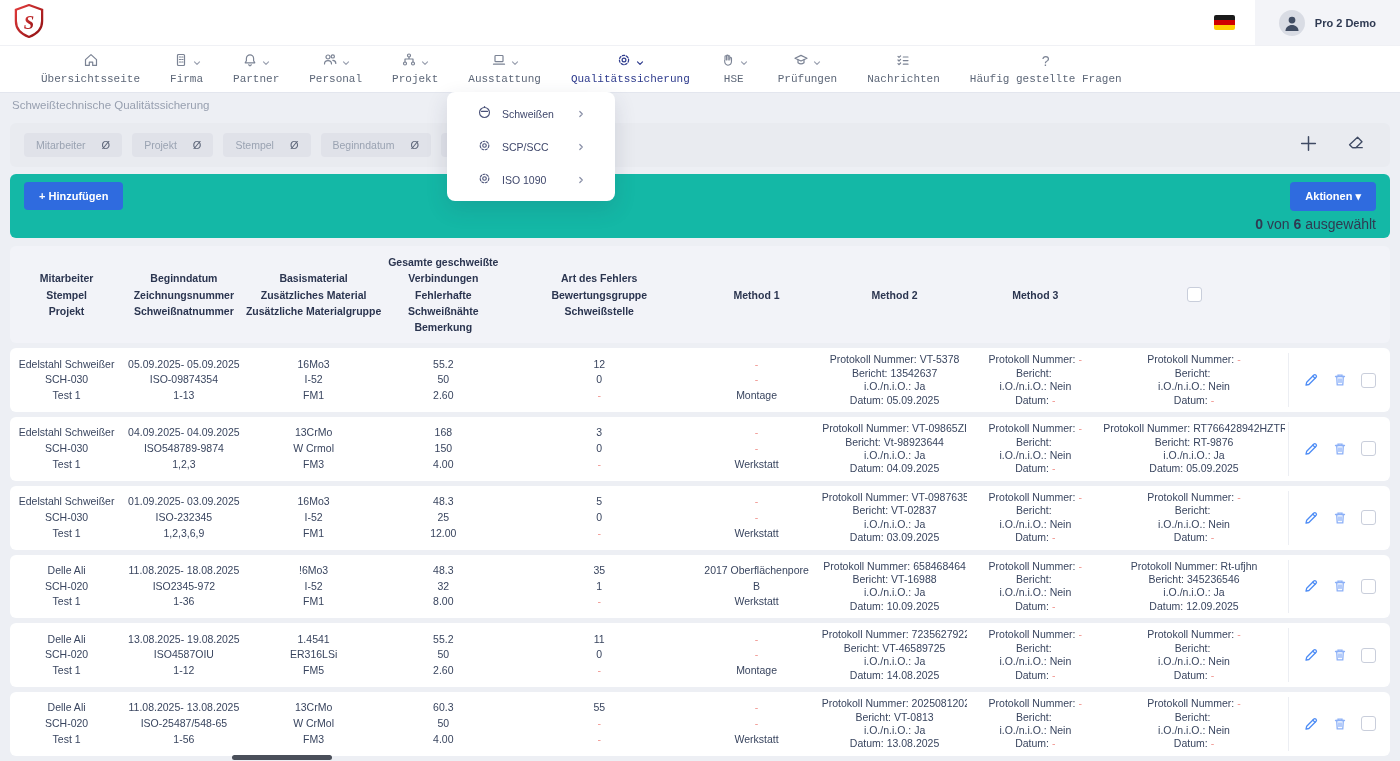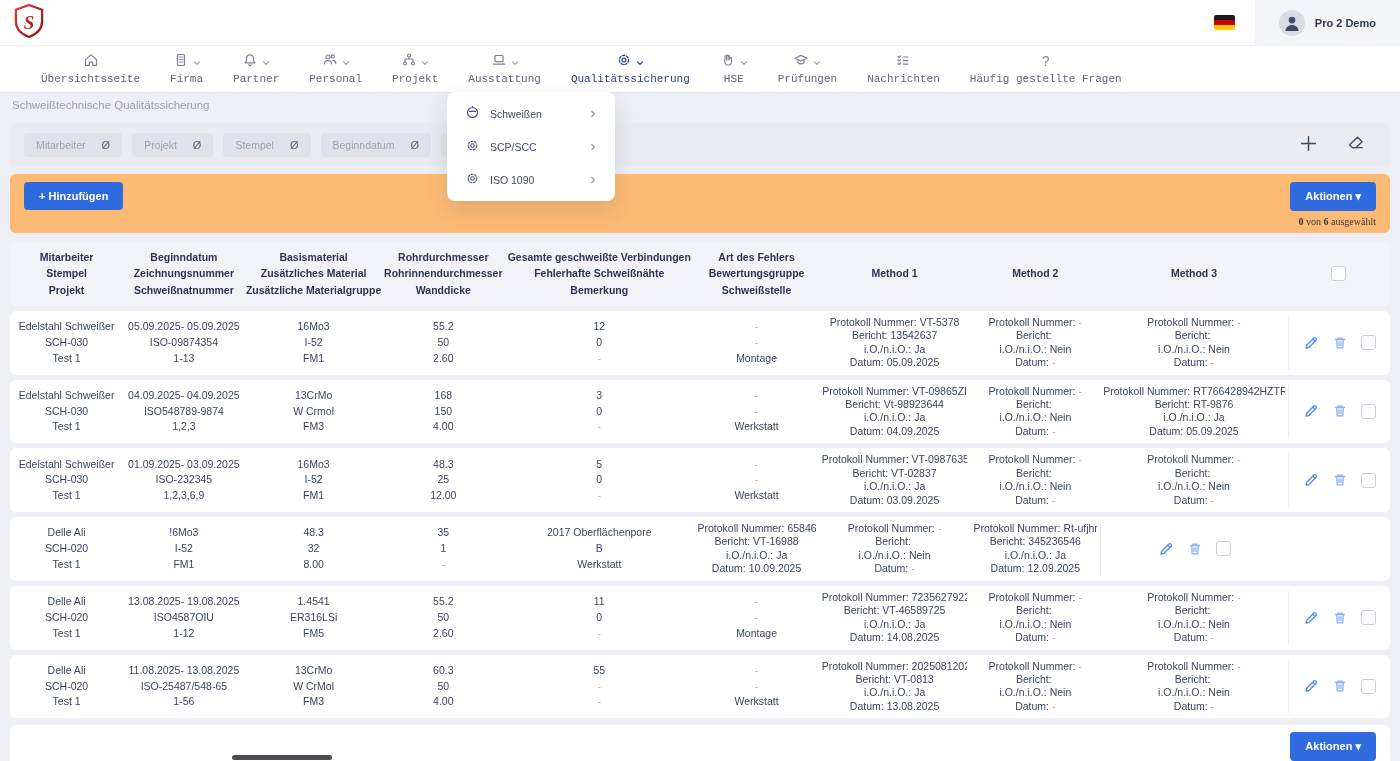--- a/index.html
+++ b/index.html
@@ -20,40 +20,40 @@
   .navbar { height:47px; background:#fff; display:flex; align-items:center; padding-left:26px; border-bottom:1px solid #e3e6ee; }
   .nav-item { display:flex; flex-direction:column; align-items:center; gap:3px; padding:0 15px; color:#5d6778; cursor:pointer; }
   .nav-item svg { stroke:#7b8394; }
   .nav-item.active { color:#2e3b8d; }
   .nav-item.active svg { stroke:#2e3b8d; }
   .nav-iconrow { display:flex; align-items:center; gap:4px; height:17px; }
   .nav-label { font-size:11px; white-space:nowrap;font-family:Liberation Mono, monospace; }
   .chev svg { stroke:#9aa0b0; }
 
   
-  .dropdown { position:absolute; left:447px; top:92px; width:168px; background:#fff; border-radius:8px; box-shadow:0 8px 22px rgba(40,50,80,.14); padding:5px 4px; z-index:50; }
+  .dropdown { position:absolute; left:447px; top:92px; width:168px; background:#fff; border-radius:8px; box-shadow:0 8px 22px rgba(40,50,80,.14); padding:5px 16px; z-index:50; }
   .dd-item { display:flex; align-items:center; gap:10px; padding:8px 14px; font-size:10.5px; color:#3f476b; cursor:pointer; }
   .dd-item svg { stroke:#4a5278; flex:none; }
   .dd-label { flex:1; white-space:nowrap; }
   .dd-chev svg { stroke:#8a90a8; }
 
   
   .page-title { margin:6px 0 0 12px; font-size:11.5px; color:#98a0b0; }
 
   .filterbar { margin:12px 10px 0; background:#e9ebf0; border-radius:6px; padding:10px 14px; display:flex; align-items:center; justify-content:space-between; }
   .chips { display:flex; gap:10px; }
   .chip { background:#e0e2e9; border-radius:4px; padding:6px 12px; font-size:10.5px; color:#9aa3b2; display:flex; align-items:center; gap:16px; cursor:pointer; }
   .chip .clear { color:#5c6578; font-size:11px; cursor:pointer; }
   .fb-icons { display:flex; align-items:center; gap:28px; padding-right:10px; }
   .fb-icons svg { stroke:#3f4a63; cursor:pointer; }
 
-  .card { margin:7px 10px 0; background:#fdba74; border-radius:6px; padding:8px 14px 6px; display:flex; justify-content:space-between; align-items:flex-start; }
+  .card { margin:7px 10px 0; background:#14b8a6; border-radius:6px; padding:8px 14px 6px; display:flex; justify-content:space-between; align-items:flex-start; }
   .btn { background:#2f6bdf; color:#fff; border:none; border-radius:4px; font-size:11px; font-weight:bold; padding:8px 15px; cursor:pointer; font-family:"Liberation Sans",sans-serif; }
   .right-col { display:flex; flex-direction:column; align-items:flex-end; }
-  .count { font-size:10px; color:#2f3a52; margin-top:5px;font-family:Liberation Serif, serif; }
+  .count { font-size:14px; color:#2f3a52; margin-top:5px; }
   .count .b { font-weight:bold; }
 
   
   .grid { display:grid; grid-template-columns:8.2% 8.8% 10% 8.8% 13.8% 9% 11% 9.4% 13.6% 7.4%; align-items:center; }
   .thead { margin:8px 10px 0; background:#f2f3f8; border-radius:6px; padding:8px 0; text-align:center; color:#2b3550; font-weight:bold; font-size:10.5px; line-height:1.55; }
   .trow { margin:5px 10px 0; background:#fff; border-radius:6px; padding:5px 0; text-align:center; font-size:10.5px; }
   .cell { padding:0 3px; }
   .line { line-height:1.5; color:#39455f; white-space:nowrap; overflow:hidden; text-overflow:ellipsis; }
   .mline { line-height:1.28; color:#39455f; white-space:nowrap; overflow:hidden; }
   .mlabel { margin-right:3px; }
@@ -315,25 +315,20 @@
       <div>Beginndatum</div>
       <div>Zeichnungsnummer</div>
       <div>Schweißnatnummer</div>
     </div>
     <div class="th">
       <div>Basismaterial</div>
       <div>Zusätzliches Material</div>
       <div>Zusätzliche Materialgruppe</div>
     </div>
     <div class="th">
-      <div>Rohrdurchmesser</div>
-      <div>Rohrinnendurchmesser</div>
-      <div>Wanddicke</div>
-    </div>
-    <div class="th">
       <div>Gesamte geschweißte Verbindungen</div>
       <div>Fehlerhafte Schweißnähte</div>
       <div>Bemerkung</div>
     </div>
     <div class="th">
       <div>Art des Fehlers</div>
       <div>Bewertungsgruppe</div>
       <div>Schweißstelle</div>
     </div>
     <div class="th">
@@ -539,20 +534,25 @@
         <div class="cb"></div>
       </div>
     </div>
     <div class="trow grid">
       <div class="cell">
         <div class="line">Delle Ali</div>
         <div class="line">SCH-020</div>
         <div class="line">Test 1</div>
       </div>
       <div class="cell">
+        <div class="line">11.08.2025- 18.08.2025</div>
+        <div class="line">ISO2345-972</div>
+        <div class="line">1-36</div>
+      </div>
+      <div class="cell">
         <div class="line">!6Mo3</div>
         <div class="line">I-52</div>
         <div class="line">FM1</div>
       </div>
       <div class="cell">
         <div class="line">48.3</div>
         <div class="line">32</div>
         <div class="line">8.00</div>
       </div>
       <div class="cell">

